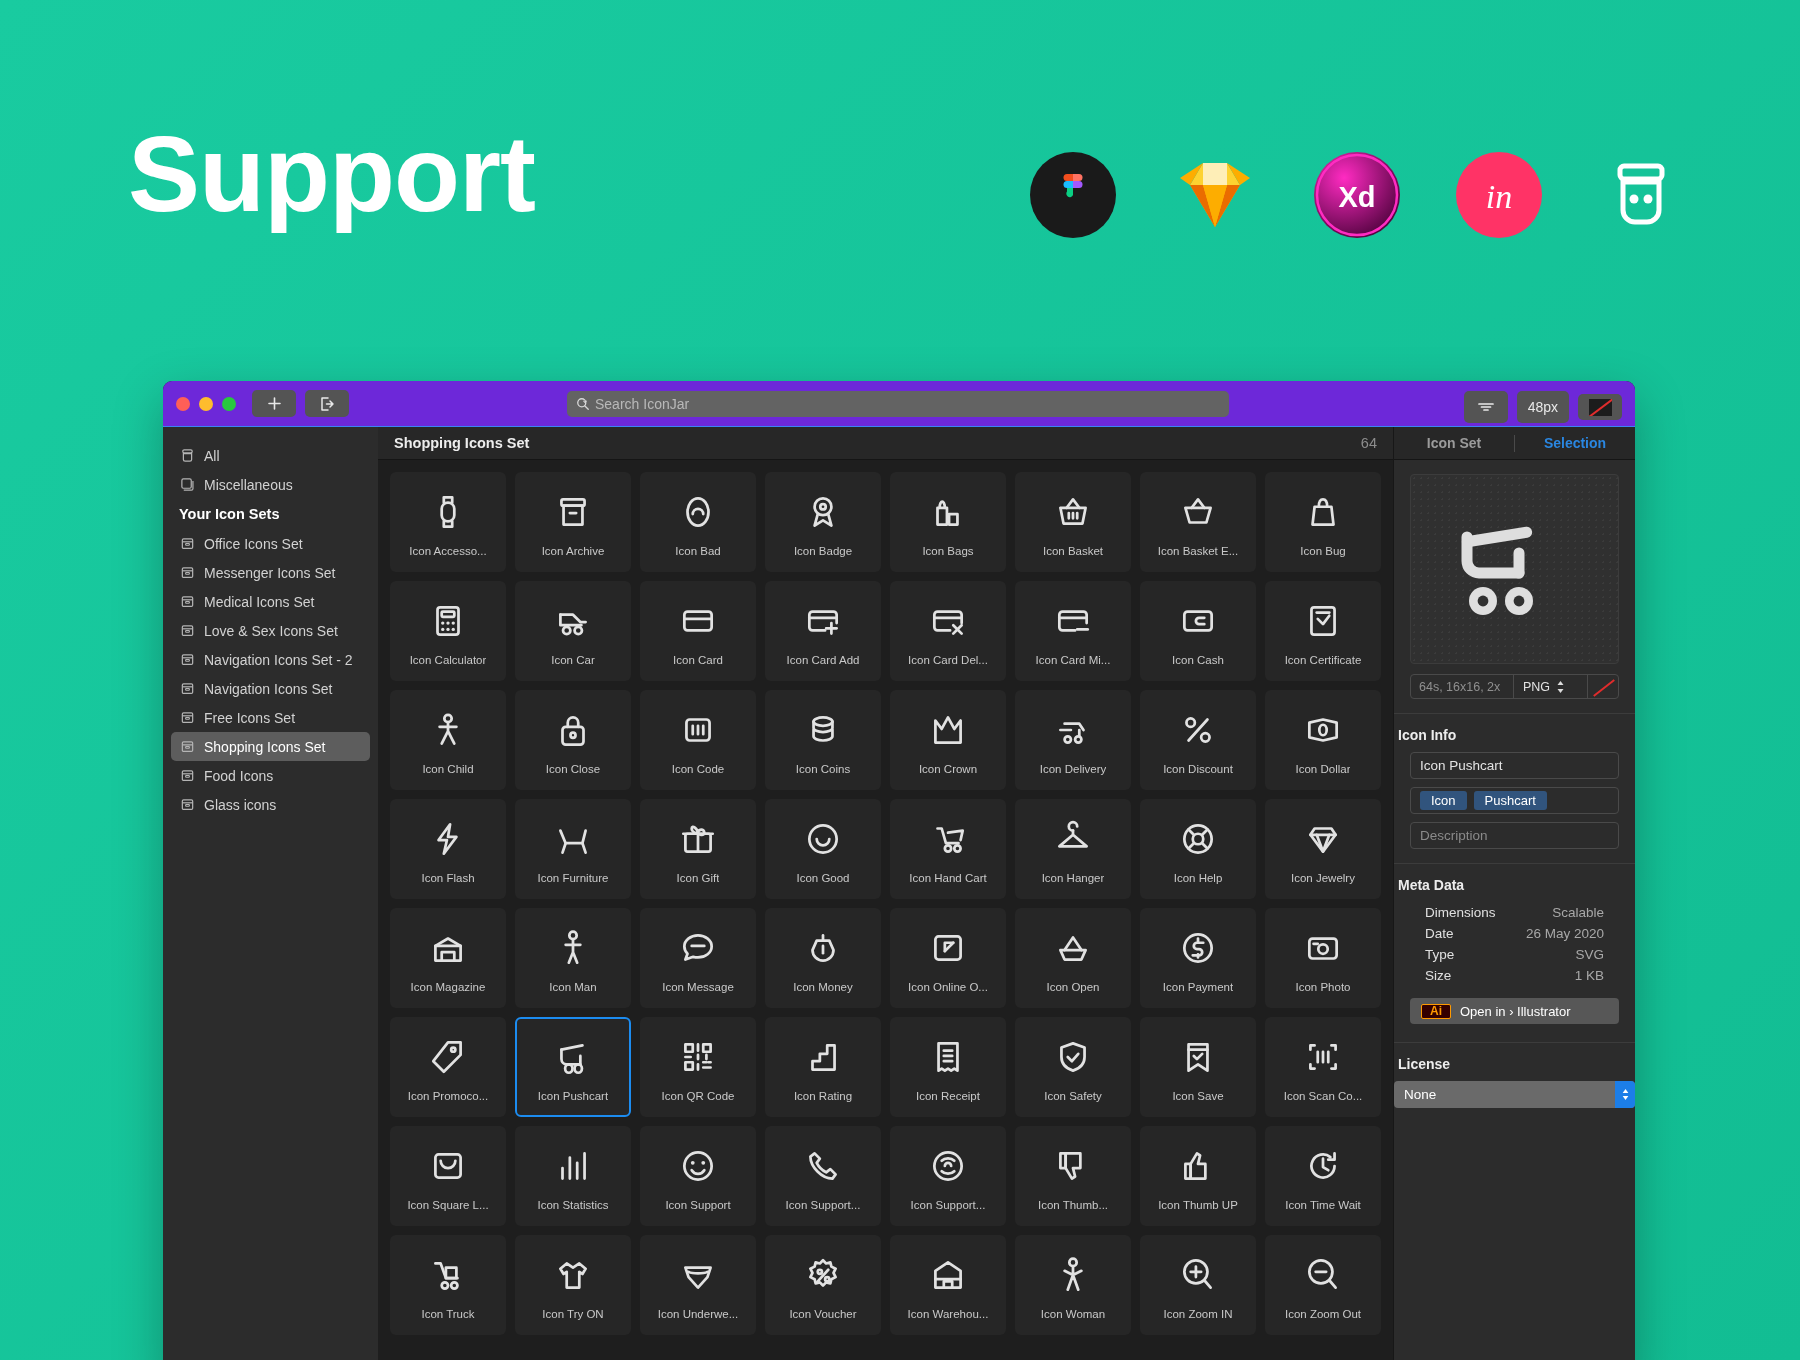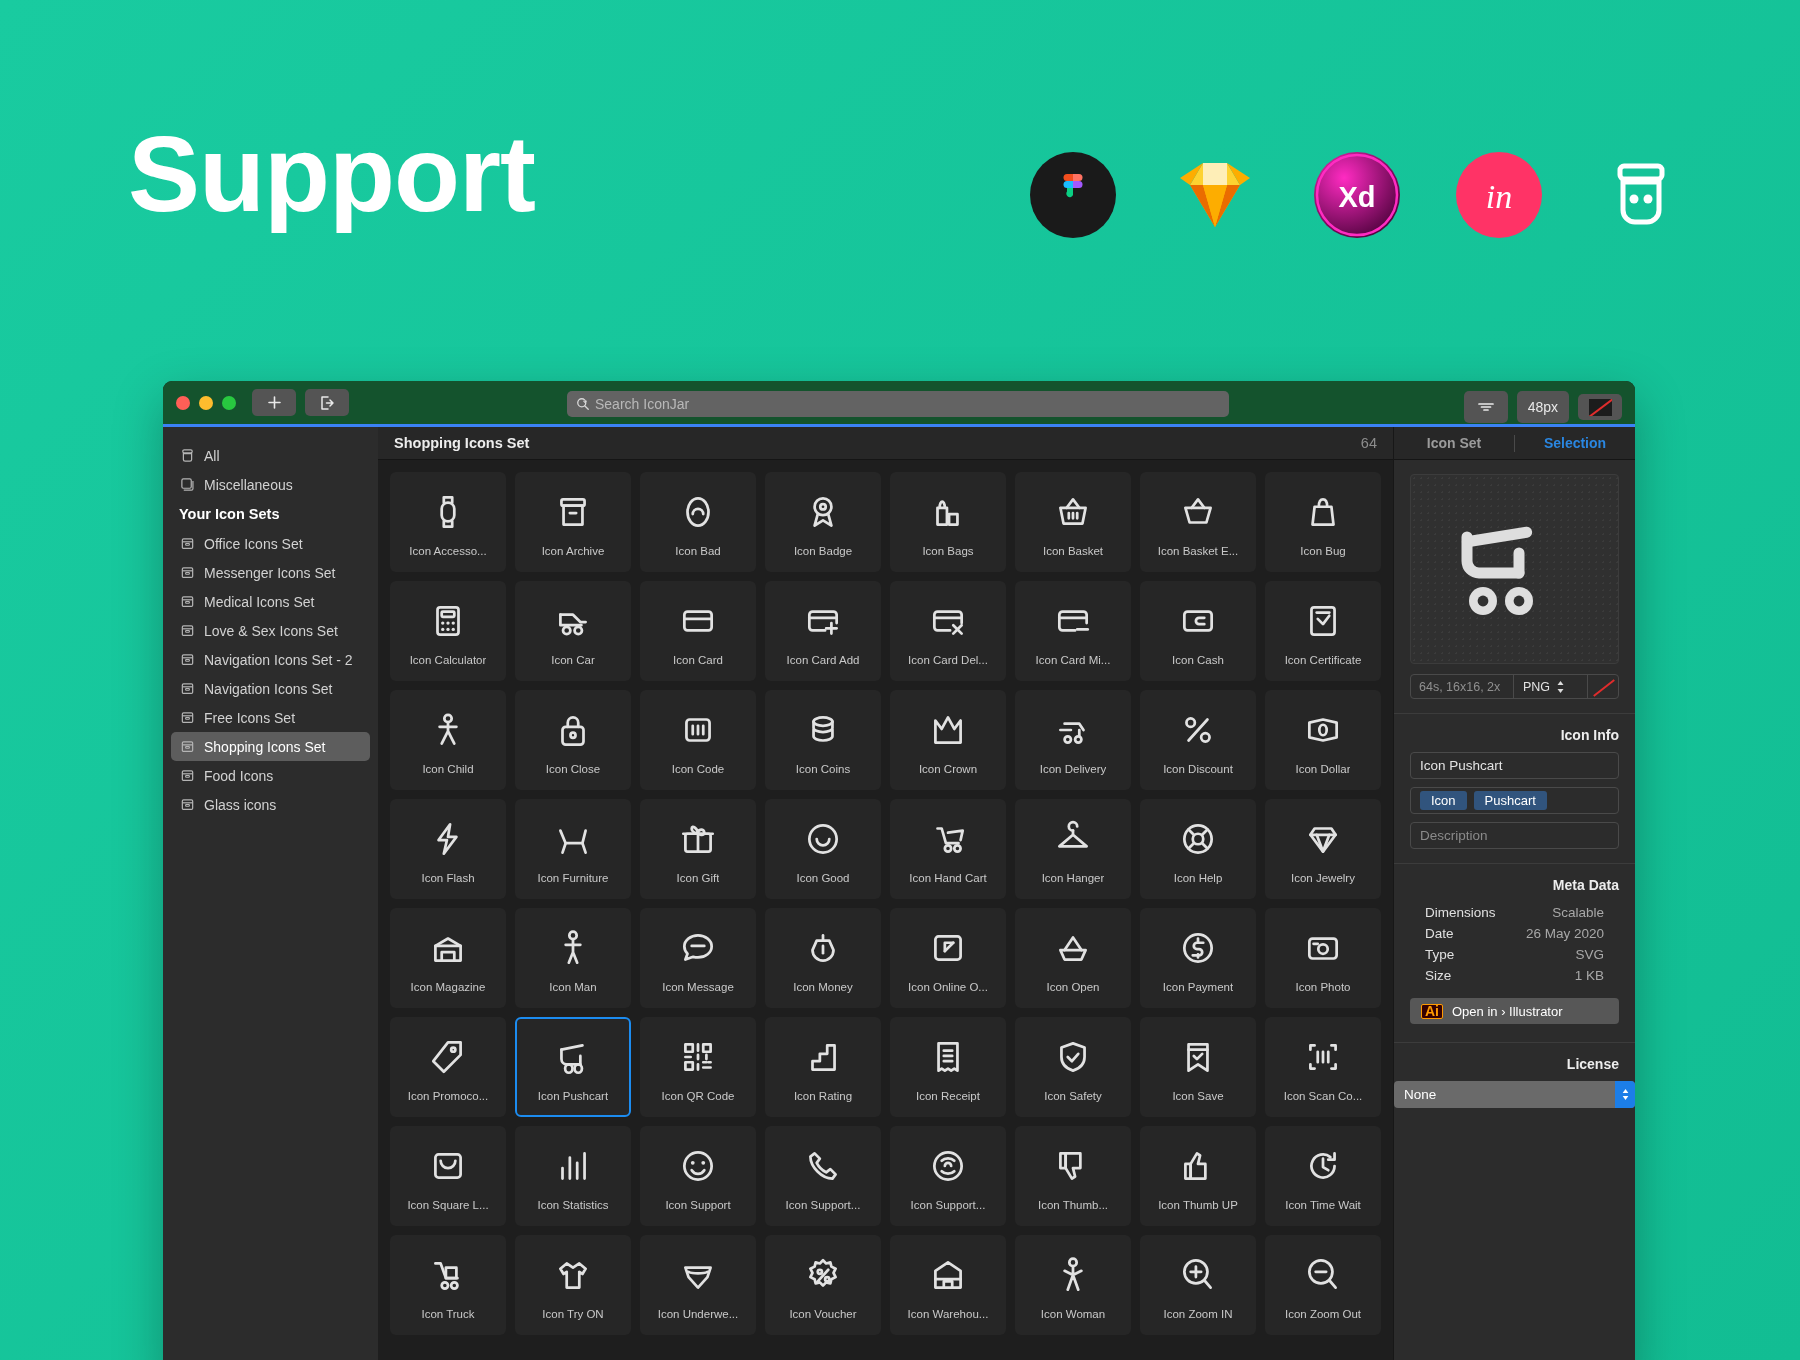--- a/index.html
+++ b/index.html
@@ -44,26 +44,26 @@
     width: 1472px; height: 1000px;
     background: #1e1e1e;
     border-radius: 9px 9px 0 0;
     overflow: hidden;
     box-shadow: 0 18px 50px rgba(0,0,0,0.28);
   }
 
   
   .toolbar {
     height: 46px;
-    background: #14532d;
+    background: #6d28d9;
     display: flex;
     align-items: center;
     padding: 0 13px;
     position: relative;
-    border-bottom: 3px solid #3b82f6;
+    border-bottom: 1px solid #3b82f6;
   }
   .traffic { display: flex; gap: 9px; align-items: center; margin-right: 16px; }
   .dot { width: 14px; height: 14px; border-radius: 50%; }
   .dot.r { background: #ff5f57; }
   .dot.y { background: #febc2e; }
   .dot.g { background: #28c840; }
 
   .tbtn {
     height: 27px;
     min-width: 44px;
@@ -231,22 +231,21 @@
   }
   .fmt-c { width: 30px; position: relative; }
   .fmt-c::after {
     content: ""; position: absolute; left: 3px; top: 50%;
     width: 26px; height: 2px; background: #e02c2c;
     transform: rotate(-38deg); transform-origin: center;
   }
   .sec-div { height: 1px; background: #3c3c3c; margin: 14px 0 0 0; }
   .sec-title {
     font-size: 14px; font-weight: bold; color: #ededed;
-    padding: 13px 16px 9px 32px;
-    text-align: right;
+    padding: 13px 16px 9px 4px;
   }
   .fld {
     margin: 0 16px 8px 16px;
     height: 27px;
     border: 1px solid #4a4a4a;
     border-radius: 4px;
     display: flex; align-items: center;
     padding: 0 9px;
     font-size: 13.5px;
     color: #e3e3e3;
@@ -272,23 +271,23 @@
     height: 26px;
     background: #575757;
     border-radius: 4px;
     display: flex; align-items: center;
     gap: 9px;
     padding-left: 11px;
     font-size: 13px;
     color: #ffffff;
   }
   .ai-badge {
-    width: 22px; height: 15px; border-radius: 2px;
+    width: 30px; height: 15px; border-radius: 2px;
     background: #330000; border: 1px solid #ff9a00;
-    color: #ff9a00; font-size: 14px; font-weight: bold;
+    color: #ff9a00; font-size: 12px; font-weight: bold;
     display:flex;align-items:center;justify-content:center;
   }
   .select-fld {
     margin: 0 0; height: 27px;
     background: #6a6a6a; border-radius: 4px;
     display: flex; align-items: center; justify-content: space-between;
     padding: 0 0 0 10px;
     font-size: 13.5px; color: #ffffff;
   }
   .select-arrow {

